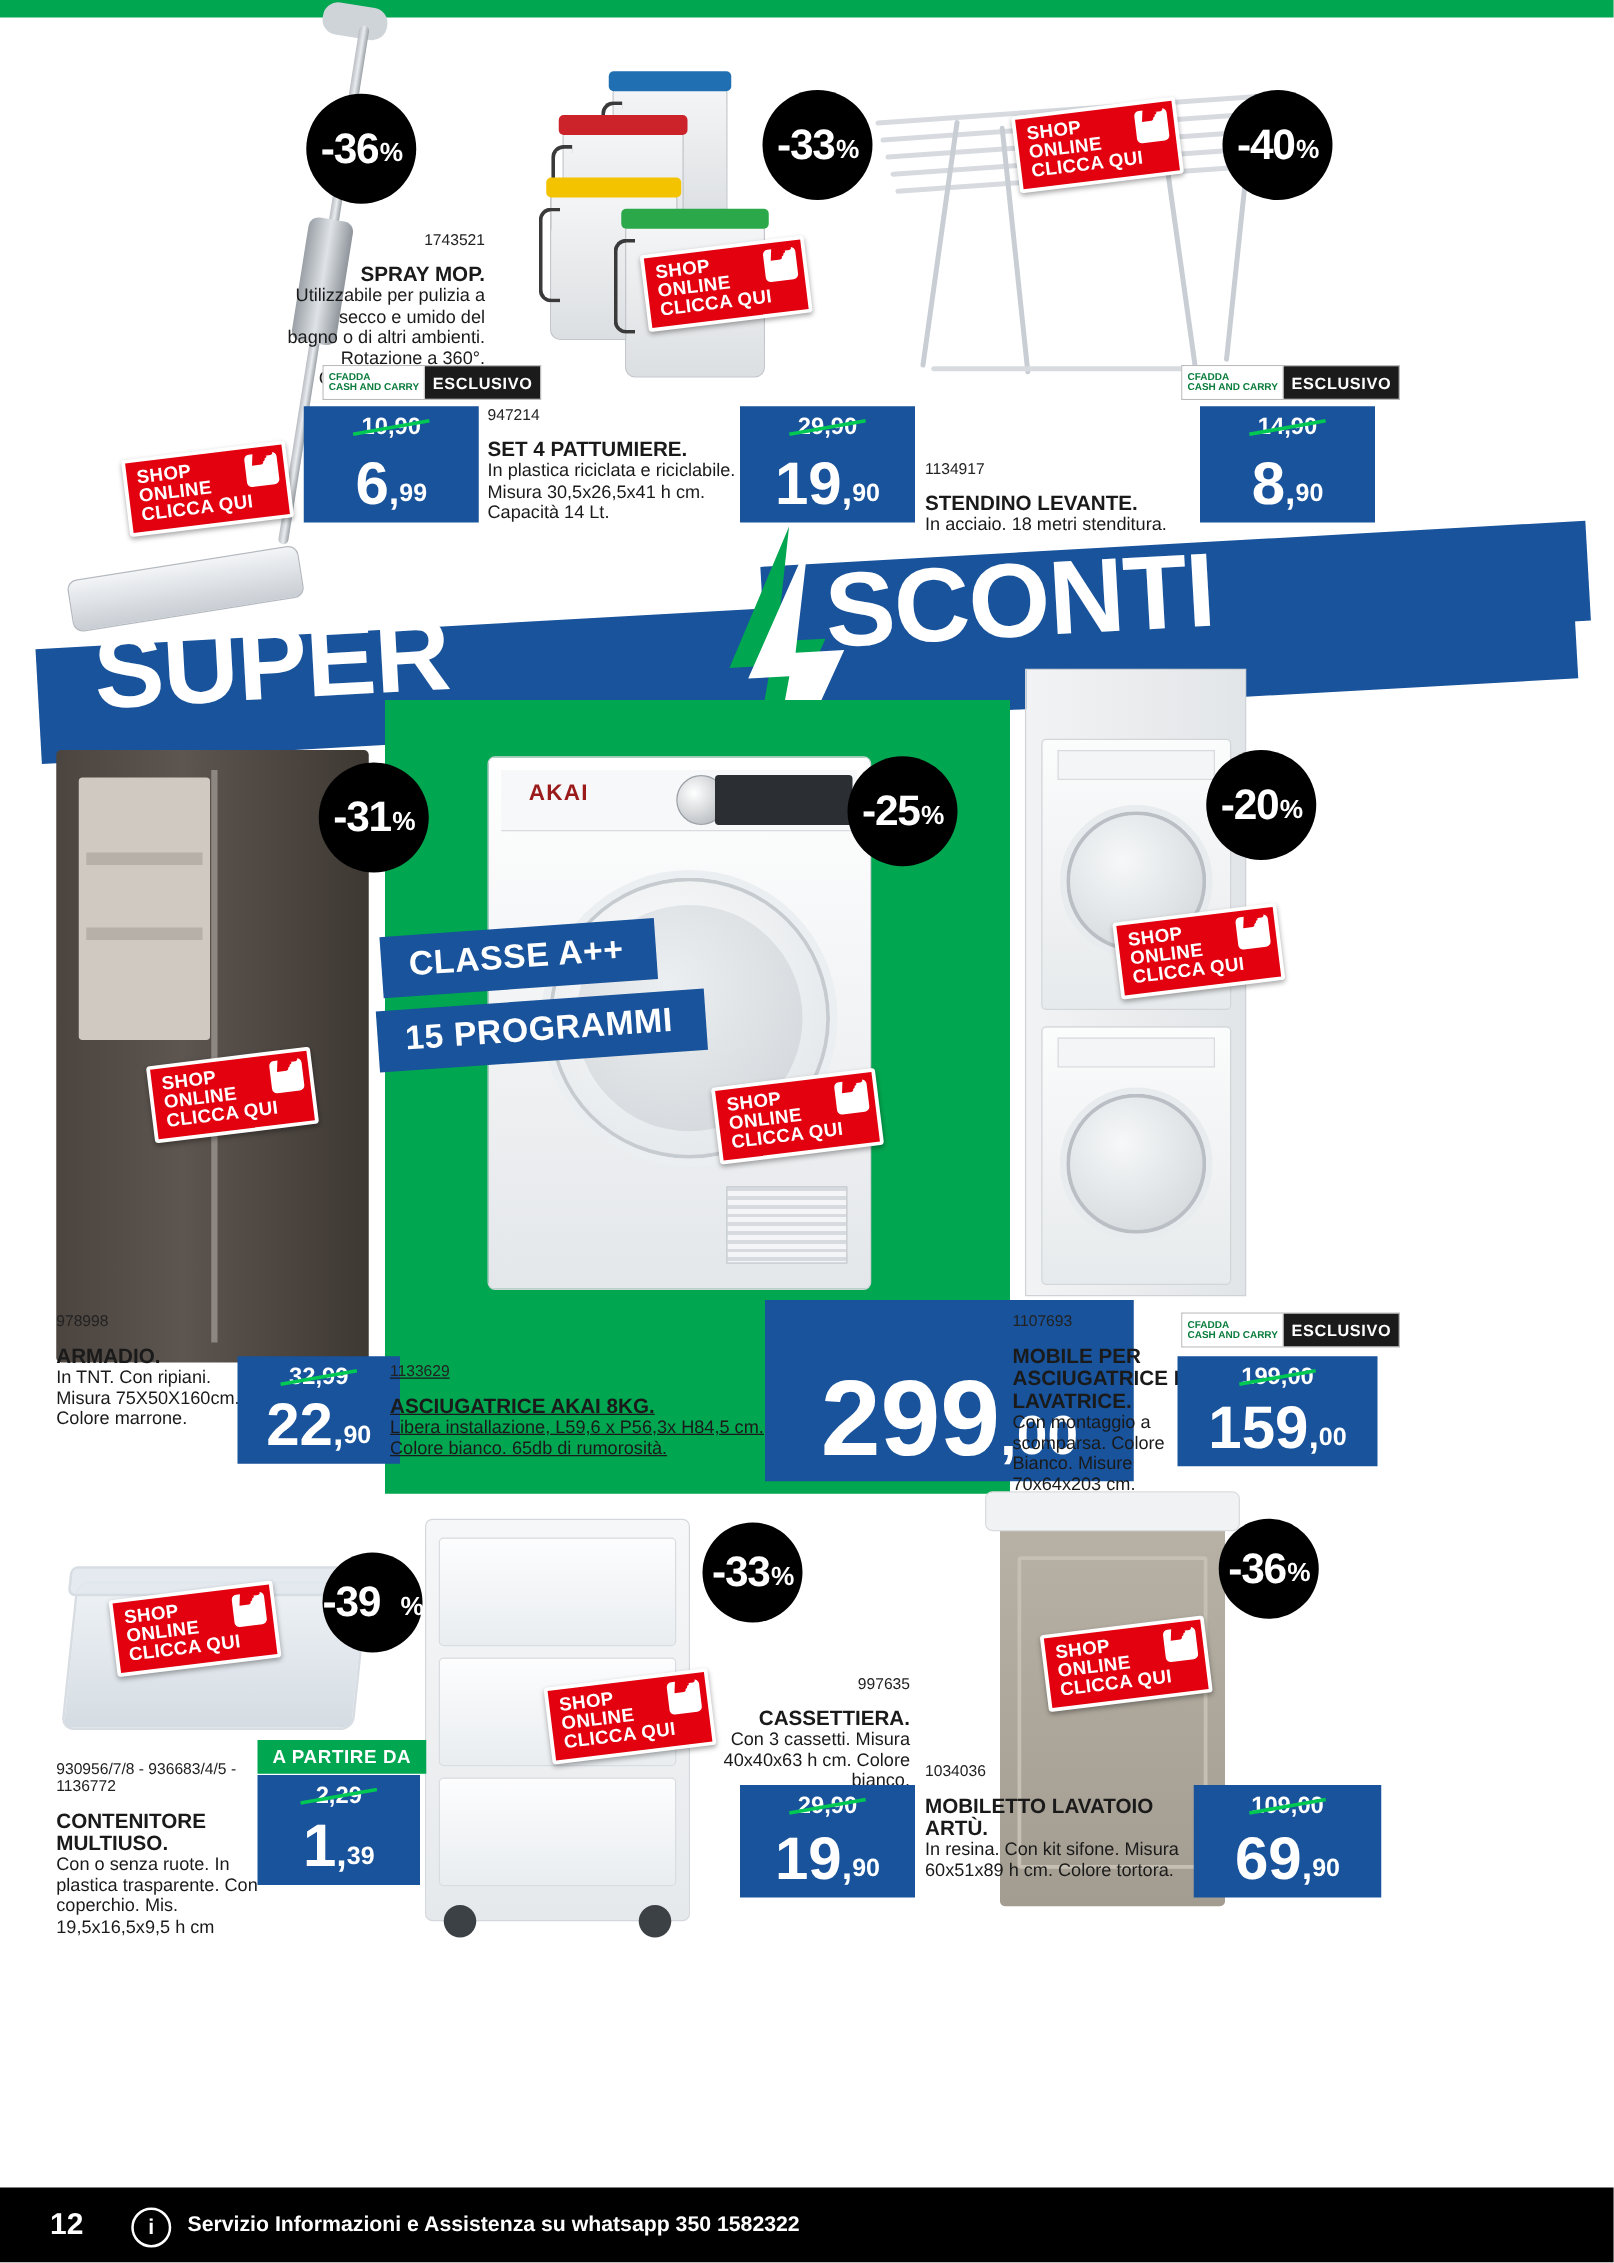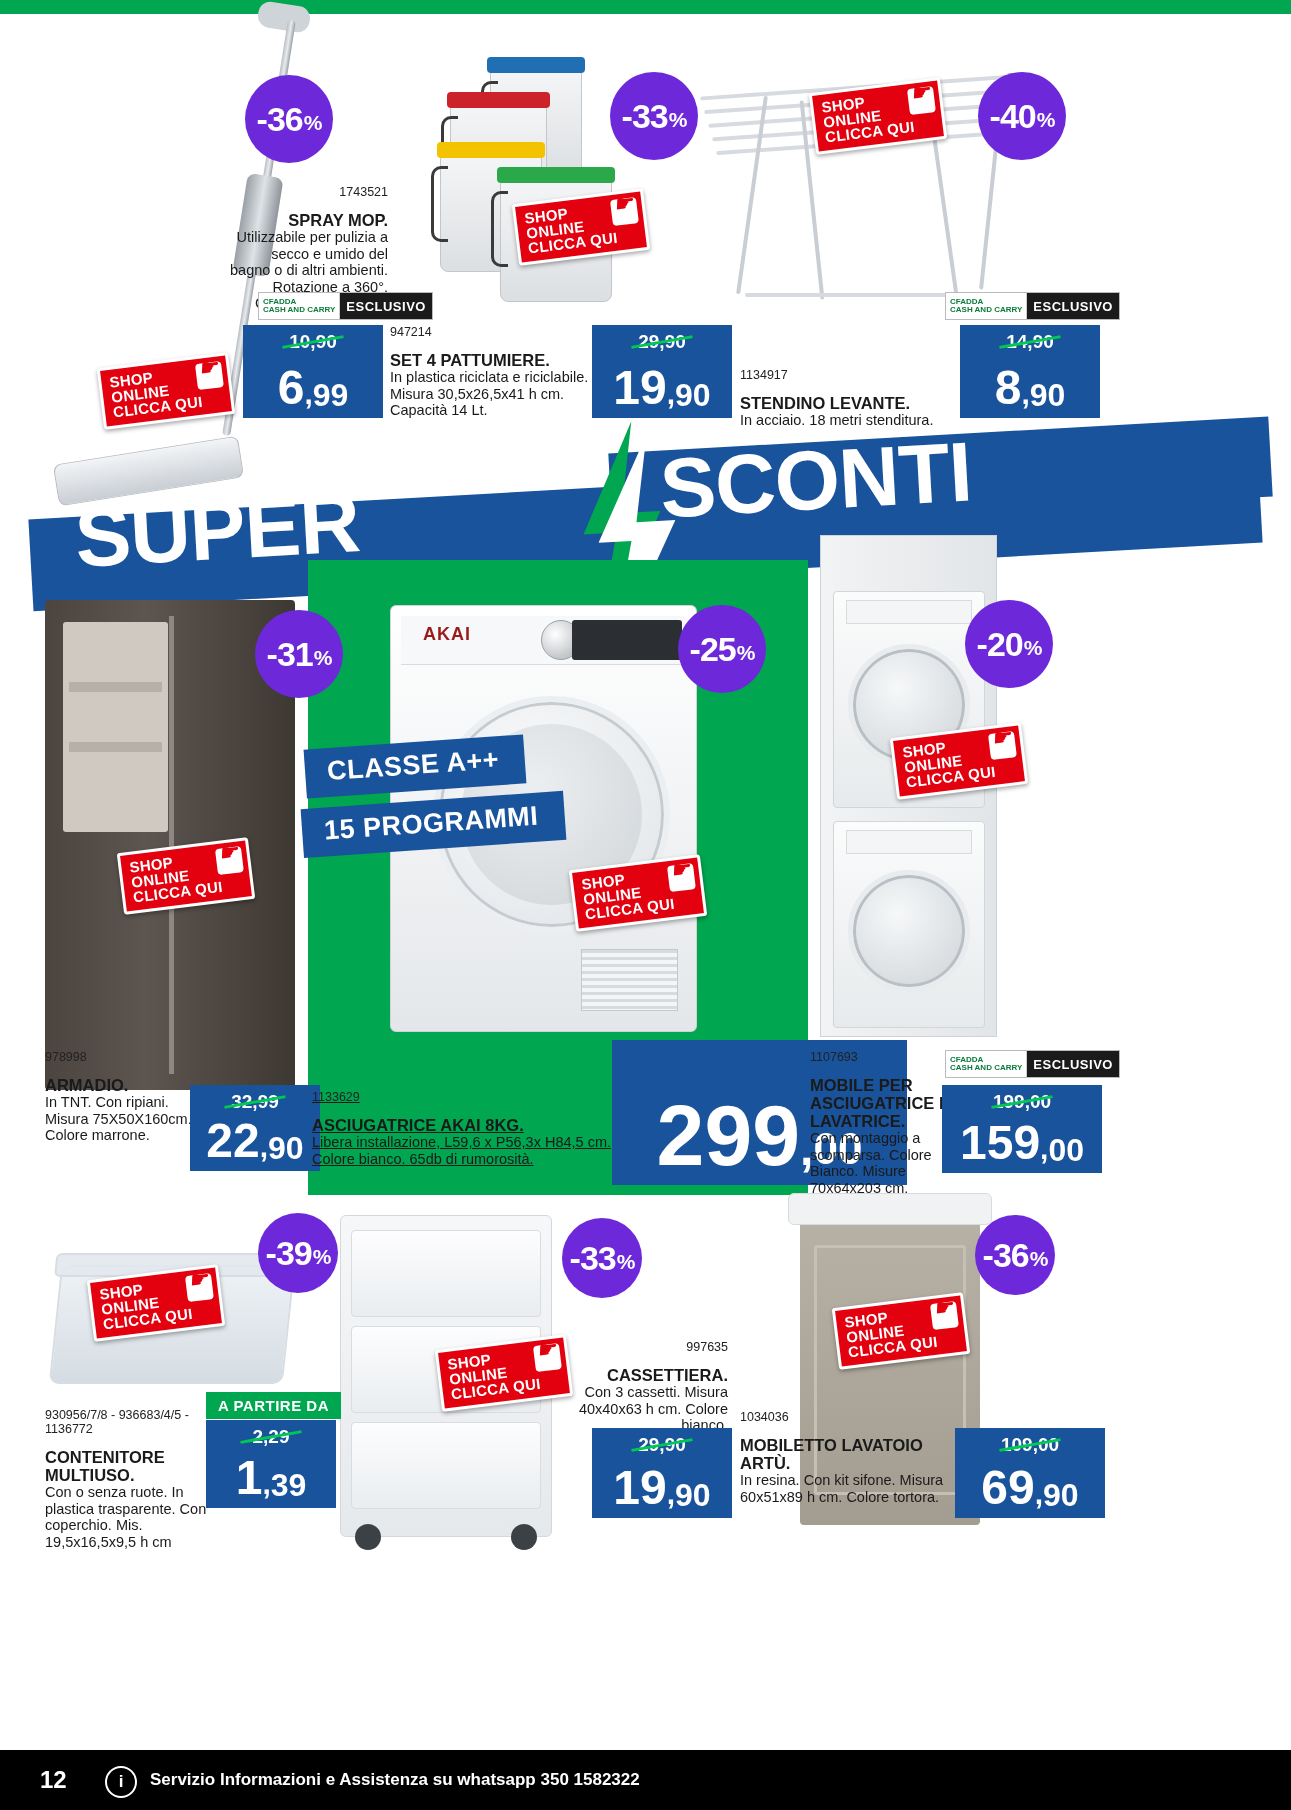--- a/index.html
+++ b/index.html
@@ -12,21 +12,21 @@
   .page{position:absolute;inset:0;}
 
   
   .abs{position:absolute;}
 
   
   .topbar{left:0;top:0;width:1291px;height:14px;background:#00a650;}
 
   
   .badge{
-    position:absolute;border-radius:50%;background:#6d28d9;color:#fff;
+    position:absolute;border-radius:50%;background:#000000;color:#fff;
     display:flex;align-items:center;justify-content:center;
     font-weight:bold;letter-spacing:-1px;
   }
   .badge .num{font-size:34px;line-height:1;}
   .badge .pct{font-size:21px;line-height:1;margin-left:1px;margin-top:7px;}
 
   
   .sticker{
     position:absolute;background:#e3000f;color:#fff;border:3px solid #fff;
     border-radius:3px;transform:rotate(-7deg);
@@ -52,21 +52,21 @@
   }
   .oldprice{
     position:absolute;color:#fff;font-size:19px;font-weight:bold;
     text-align:center;width:100%;top:6px;left:0;
   }
   .oldprice:after{
     content:"";position:absolute;left:50%;top:50%;width:62px;height:3px;
     background:#00c853;transform:translate(-50%,-50%) rotate(-10deg);
   }
   .pr-int{font-size:48px;font-weight:bold;line-height:44px;}
-  .pr-dec{font-size:32px;font-weight:bold;line-height:30px;}
+  .pr-dec{font-size:20px;font-weight:bold;line-height:30px;}
   .pr-sep{font-size:30px;font-weight:bold;line-height:32px;}
 
   
   .ptitle{font-weight:bold;font-size:16.5px;line-height:18px;margin-top:12px;}
   .pdesc{font-size:14.5px;line-height:16.5px;}
   .pcode{font-size:12.5px;line-height:14px;color:#222;}
 
   
   .esclusivo{
     position:absolute;display:flex;align-items:stretch;height:26px;
@@ -439,21 +439,21 @@
     <div class="dr" style="top:206px;"></div>
     <div class="wheel" style="left:14px;"></div>
     <div class="wheel" style="right:14px;"></div>
   </div>
 
   <div class="cabinet">
     <div class="top"></div>
     <div class="door"></div>
   </div>
 
-  <div class="badge" style="left:258px;top:1213px;width:80px;height:80px;">
+  <div class="badge" style="left:258px;top:1242px;width:80px;height:80px;justify-content:space-between;">
     <span class="num">-39</span>
       <span class="pct">%</span>
   </div>
   <div class="badge" style="left:562px;top:1218px;width:80px;height:80px;">
     <span class="num">-33</span>
       <span class="pct">%</span>
   </div>
   <div class="badge" style="left:975px;top:1215px;width:80px;height:80px;">
     <span class="num">-36</span>
       <span class="pct">%</span>

